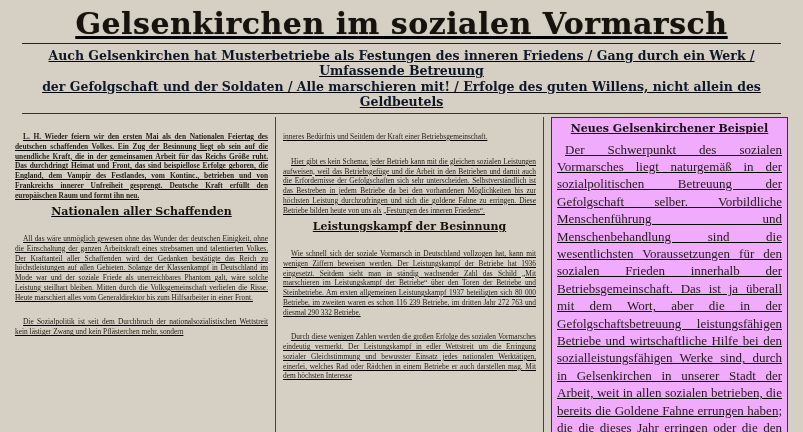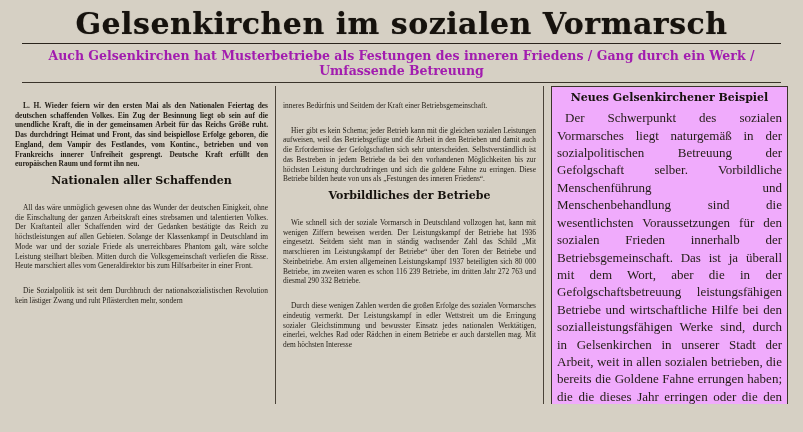--- a/index.html
+++ b/index.html
@@ -6,20 +6,21 @@
   body{
     width:803px;height:432px;overflow:hidden;
     background:#cfc9be;
     font-family:"Liberation Serif", serif;
   }
   .page{
     position:relative;width:803px;height:432px;
     background:#d6d0c4;
     box-sizing:border-box;
     padding:6px 8px 14px 8px;
+    text-decoration:underline;
   }
   
   .headline{
     text-align:center;
     font-family:"DejaVu Serif", serif;
     font-weight:bold;
     font-size:30px;
     letter-spacing:0.5px;
     color:#16120d;
     line-height:1.05;
@@ -30,21 +31,21 @@
     border:0;border-top:1.5px solid #2a241c;
     margin:3px 14px 4px 14px;
   }
   .rule.thin{border-top:1px solid #3a332a;margin:2px 14px;}
   .subhead{
     text-align:center;
     font-family:"DejaVu Serif", serif;
     font-weight:bold;
     font-size:12.5px;
     line-height:1.25;
-    color:#a21caf;
+    color:#0f172a;
     padding:0 10px;
     margin-bottom:3px;
   }
   
   .cols{
     display:flex;
     gap:0px;
     height:318px;
     margin-top:3px;
   }
@@ -108,36 +109,37 @@
 </head>
 <body>
 
 <div class="page">
 
   <div class="headline">Gelsenkirchen im sozialen Vormarsch</div>
   <hr class="rule">
 
   <div class="subhead">
     <div>Auch Gelsenkirchen hat Musterbetriebe als Festungen des inneren Friedens / Gang durch ein Werk / Umfassende Betreuung</div>
+    <div>der Gefolgschaft und der Soldaten / Alle marschieren mit! / Erfolge des guten Willens, nicht allein des Geldbeutels</div>
   </div>
   <hr class="rule thin">
 
   <div class="cols">
 
     <div class="col c1">
       <p class="lead">L. H. Wieder feiern wir den ersten Mai als den Nationalen Feiertag des deutschen schaffenden Volkes. Ein Zug der Besinnung liegt ob sein auf die unendliche Kraft, die in der gemeinsamen Arbeit für das Reichs Größe ruht. Das durchdringt Heimat und Front, das sind beispiellose Erfolge geboren, die England, dem Vampir des Festlandes, vom Kontinc., betrieben und von Frankreichs innerer Unfreiheit gesprengt. Deutsche Kraft erfüllt den europäischen Raum und formt ihn neu.</p>
       <div class="secthead">Nationalen aller Schaffenden</div>
       <p>All das wäre unmöglich gewesen ohne das Wunder der deutschen Einigkeit, ohne die Einschaltung der ganzen Arbeitskraft eines strebsamen und talentierten Volkes. Der Kraftanteil aller Schaffenden wird der Gedanken bestätigte das Reich zu höchstleistungen auf allen Gebieten. Solange der Klassenkampf in Deutschland im Mode war und der soziale Friede als unerreichbares Phantom galt, wäre solche Leistung steilhart bleiben. Mitten durch die Volksgemeinschaft verliefen die Risse. Heute marschiert alles vom Generaldirektor bis zum Hilfsarbeiter in einer Front.</p>
-      <p>Die Sozialpolitik ist seit dem Durchbruch der nationalsozialistischen Revolution kein lästiger Zwang und ruht Pflästerchen mehr, sondern</p>
+      <p>Die Sozialpolitik ist seit dem Durchbruch der nationalsozialistischen Wettstreit kein lästiger Zwang und kein Pflästerchen mehr, sondern</p>
     </div>
 
     <div class="col c2">
       <p class="noind">inneres Bedürfnis und Seitdem der Kraft einer Betriebsgemeinschaft.</p>
       <p>Hier gibt es kein Schema; jeder Betrieb kann mit die gleichen sozialen Leistungen aufweisen, weil das Betriebsgefüge und die Arbeit in den Betrieben und damit auch die Erfordernisse der Gefolgschaften sich sehr unterscheiden. Selbstverständlich ist das Bestreben in jedem Betriebe da bei den vorhandenen Möglichkeiten bis zur höchsten Leistung durchzudringen und sich die goldene Fahne zu erringen. Diese Betriebe bilden heute von uns als „Festungen des inneren Friedens“.</p>
-      <div class="secthead">Vorbildliches der Betriebe</div>
+      <div class="secthead">Leistungskampf der Besinnung</div>
       <p>Wie schnell sich der soziale Vormarsch in Deutschland vollzogen hat, kann mit wenigen Ziffern beweisen werden. Der Leistungskampf der Betriebe hat 1936 eingesetzt. Seitdem sieht man in ständig wachsender Zahl das Schild „Mit marschieren im Leistungskampf der Betriebe“ über den Toren der Betriebe und Steinbetriebe. Am ersten allgemeinen Leistungskampf 1937 beteiligten sich 80 000 Betriebe, im zweiten waren es schon 116 239 Betriebe, im dritten Jahr 272 763 und diesmal 290 332 Betriebe.</p>
       <p>Durch diese wenigen Zahlen werden die großen Erfolge des sozialen Vormarsches eindeutig vermerkt. Der Leistungskampf in edler Wettstreit um die Erringung sozialer Gleichstimmung und bewusster Einsatz jedes nationalen Werktätigen, einerlei, welches Rad oder Rädchen in einem Betriebe er auch darstellen mag. Mit dem höchsten Interesse</p>
     </div>
 
     <div class="col c3">
       <div class="boxed">
         <div class="boxhead">Neues Gelsenkirchener Beispiel</div>
         <p>Der Schwerpunkt des sozialen Vormarsches liegt naturgemäß in der sozialpolitischen Betreuung der Gefolgschaft selber. Vorbildliche Menschenführung und Menschenbehandlung sind die wesentlichsten Voraussetzungen für den sozialen Frieden innerhalb der Betriebsgemeinschaft. Das ist ja überall mit dem Wort, aber die in der Gefolgschaftsbetreuung leistungsfähigen Betriebe und wirtschaftliche Hilfe bei den sozialleistungsfähigen Werke sind, durch in Gelsenkirchen in unserer Stadt der Arbeit, weit in allen sozialen betrieben, die bereits die Goldene Fahne errungen haben; die die dieses Jahr erringen oder die den Erfolg in der Zukunft strebend melden, sind mit Hauptstimmen der betriebseigenen Art und schon viele unserer heimischen Betriebe ausgezeichnet worden. Die umfassende hier auf diesen Gebieten gearbeitet wird, davon bekamen wir einen nachhaltigen Eindruck bei der Besichtigung eines Gelsenkirchener Musterbetriebes, in etwa zwei Jahrzehnten von einem bescheidenen Betrieb aus dem Wettbewerbe zu einem achtunggebietenden Großbetrieb emporgearbeitet hat. Wir meinen die Firma Küppersbusch, die beim in Nachbetrieb längst über einen Rahmen weit über die Grenzen unserer Stadt hinaus erworben hat. Was wir hier geboten bekamen, war eindrucksvoll. Wir können manche Betriebe abhandeln, die in gleicher Weise und anerkennenswerter Weise die sozialpolitisch nicht weniger geleistet haben, — bemüht sich auch hier wieder in mancher Stelle Vorbildliches geleistet worden, damit wir der Überzeugung sein können, daß</p>
         <div class="boxfoot">Der gelsenkirchener Mittel durch ihre energische Anlage in ihrer Weise ihr höchstes Effekt für die Gefolgschaft und die Werksleistung verdanken.</div>
       </div>

